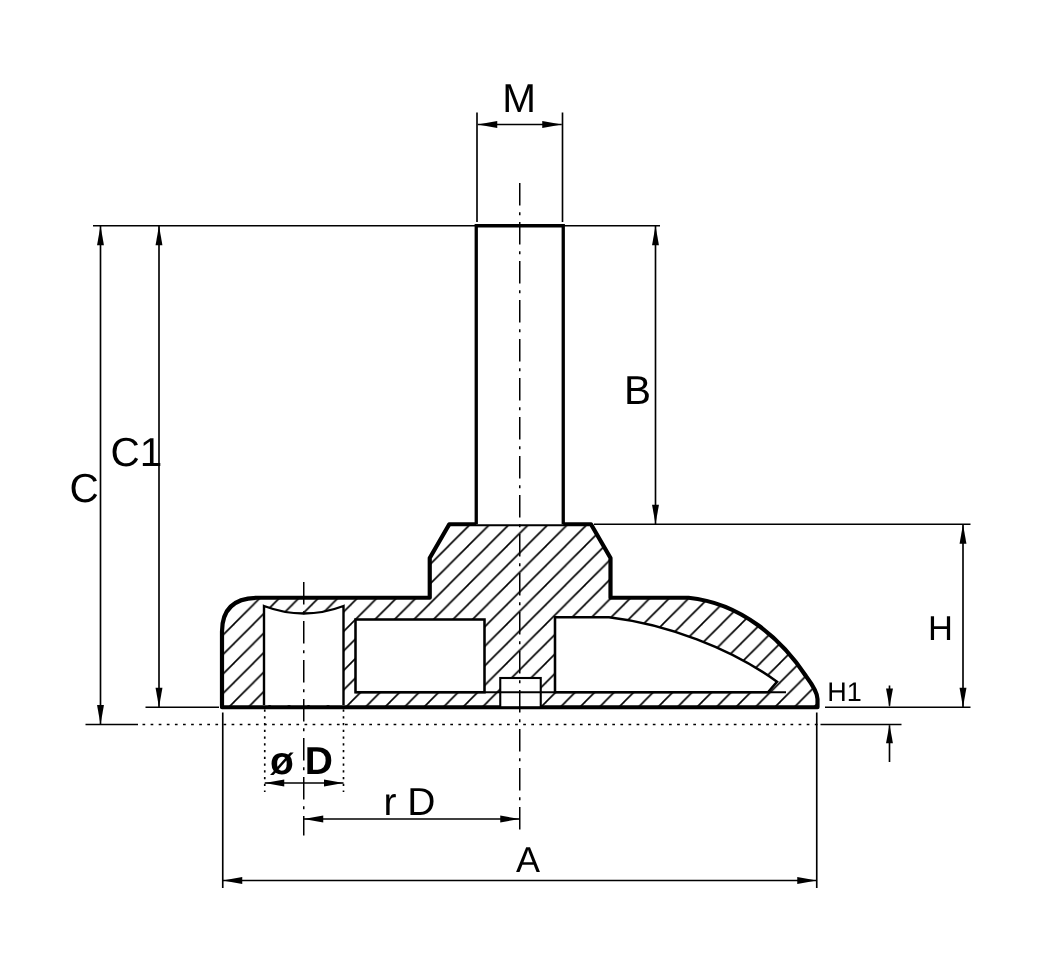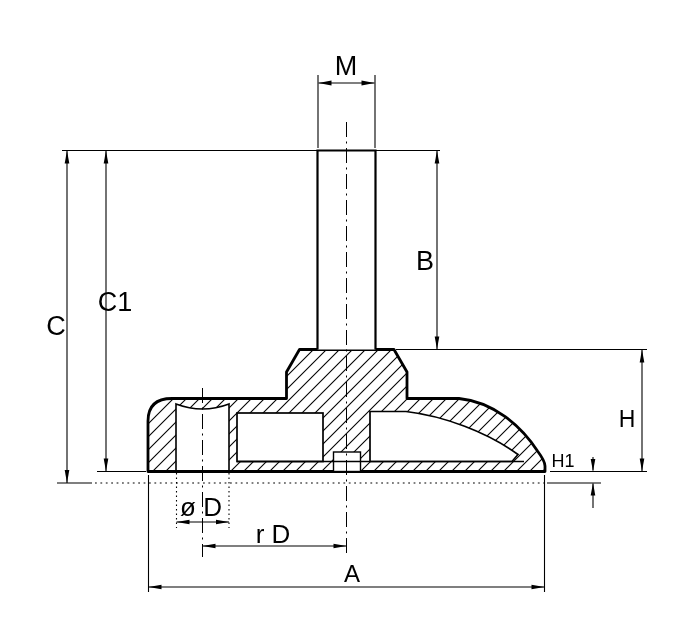--- a/index.html
+++ b/index.html
@@ -10,25 +10,25 @@
     font-family:"Liberation Sans", sans-serif;
   }
   .stage svg { position:absolute; left:0; top:0; color:var(--line-color); }
   .lbl {
     position:absolute; transform:translate(-50%,-50%);
     color:var(--line-color); white-space:nowrap; line-height:1;
     font-family:"Liberation Sans", sans-serif;
   }
   #lbl-m  { left:346px; top:66px;  font-size:27px; }
   #lbl-c  { left:56px;  top:326px; font-size:27px; }
-  #lbl-c1 { left:91px;  top:302px; font-size:27px;margin-left:24px; }
+  #lbl-c1 { left:91px;  top:302px; font-size:27px; }
   #lbl-b  { left:425px; top:261px; font-size:27px; }
   #lbl-h  { left:627px; top:419px; font-size:23px; }
   #lbl-h1 { left:563px; top:461px; font-size:18px; }
-  #lbl-dd { left:201px; top:507px; font-size:26px; }
+  #lbl-dd { left:201px; top:507px; font-size:26px;font-weight:bold; }
   #lbl-rd { left:273px; top:534px; font-size:26px; }
   #lbl-a  { left:352px; top:574px; font-size:24px; }
 </style>
 </head>
 <body>
 
 <div class="stage">
 
   <svg width="700" height="643" viewBox="0 0 700 643" xmlns="http://www.w3.org/2000/svg">
     <defs>

